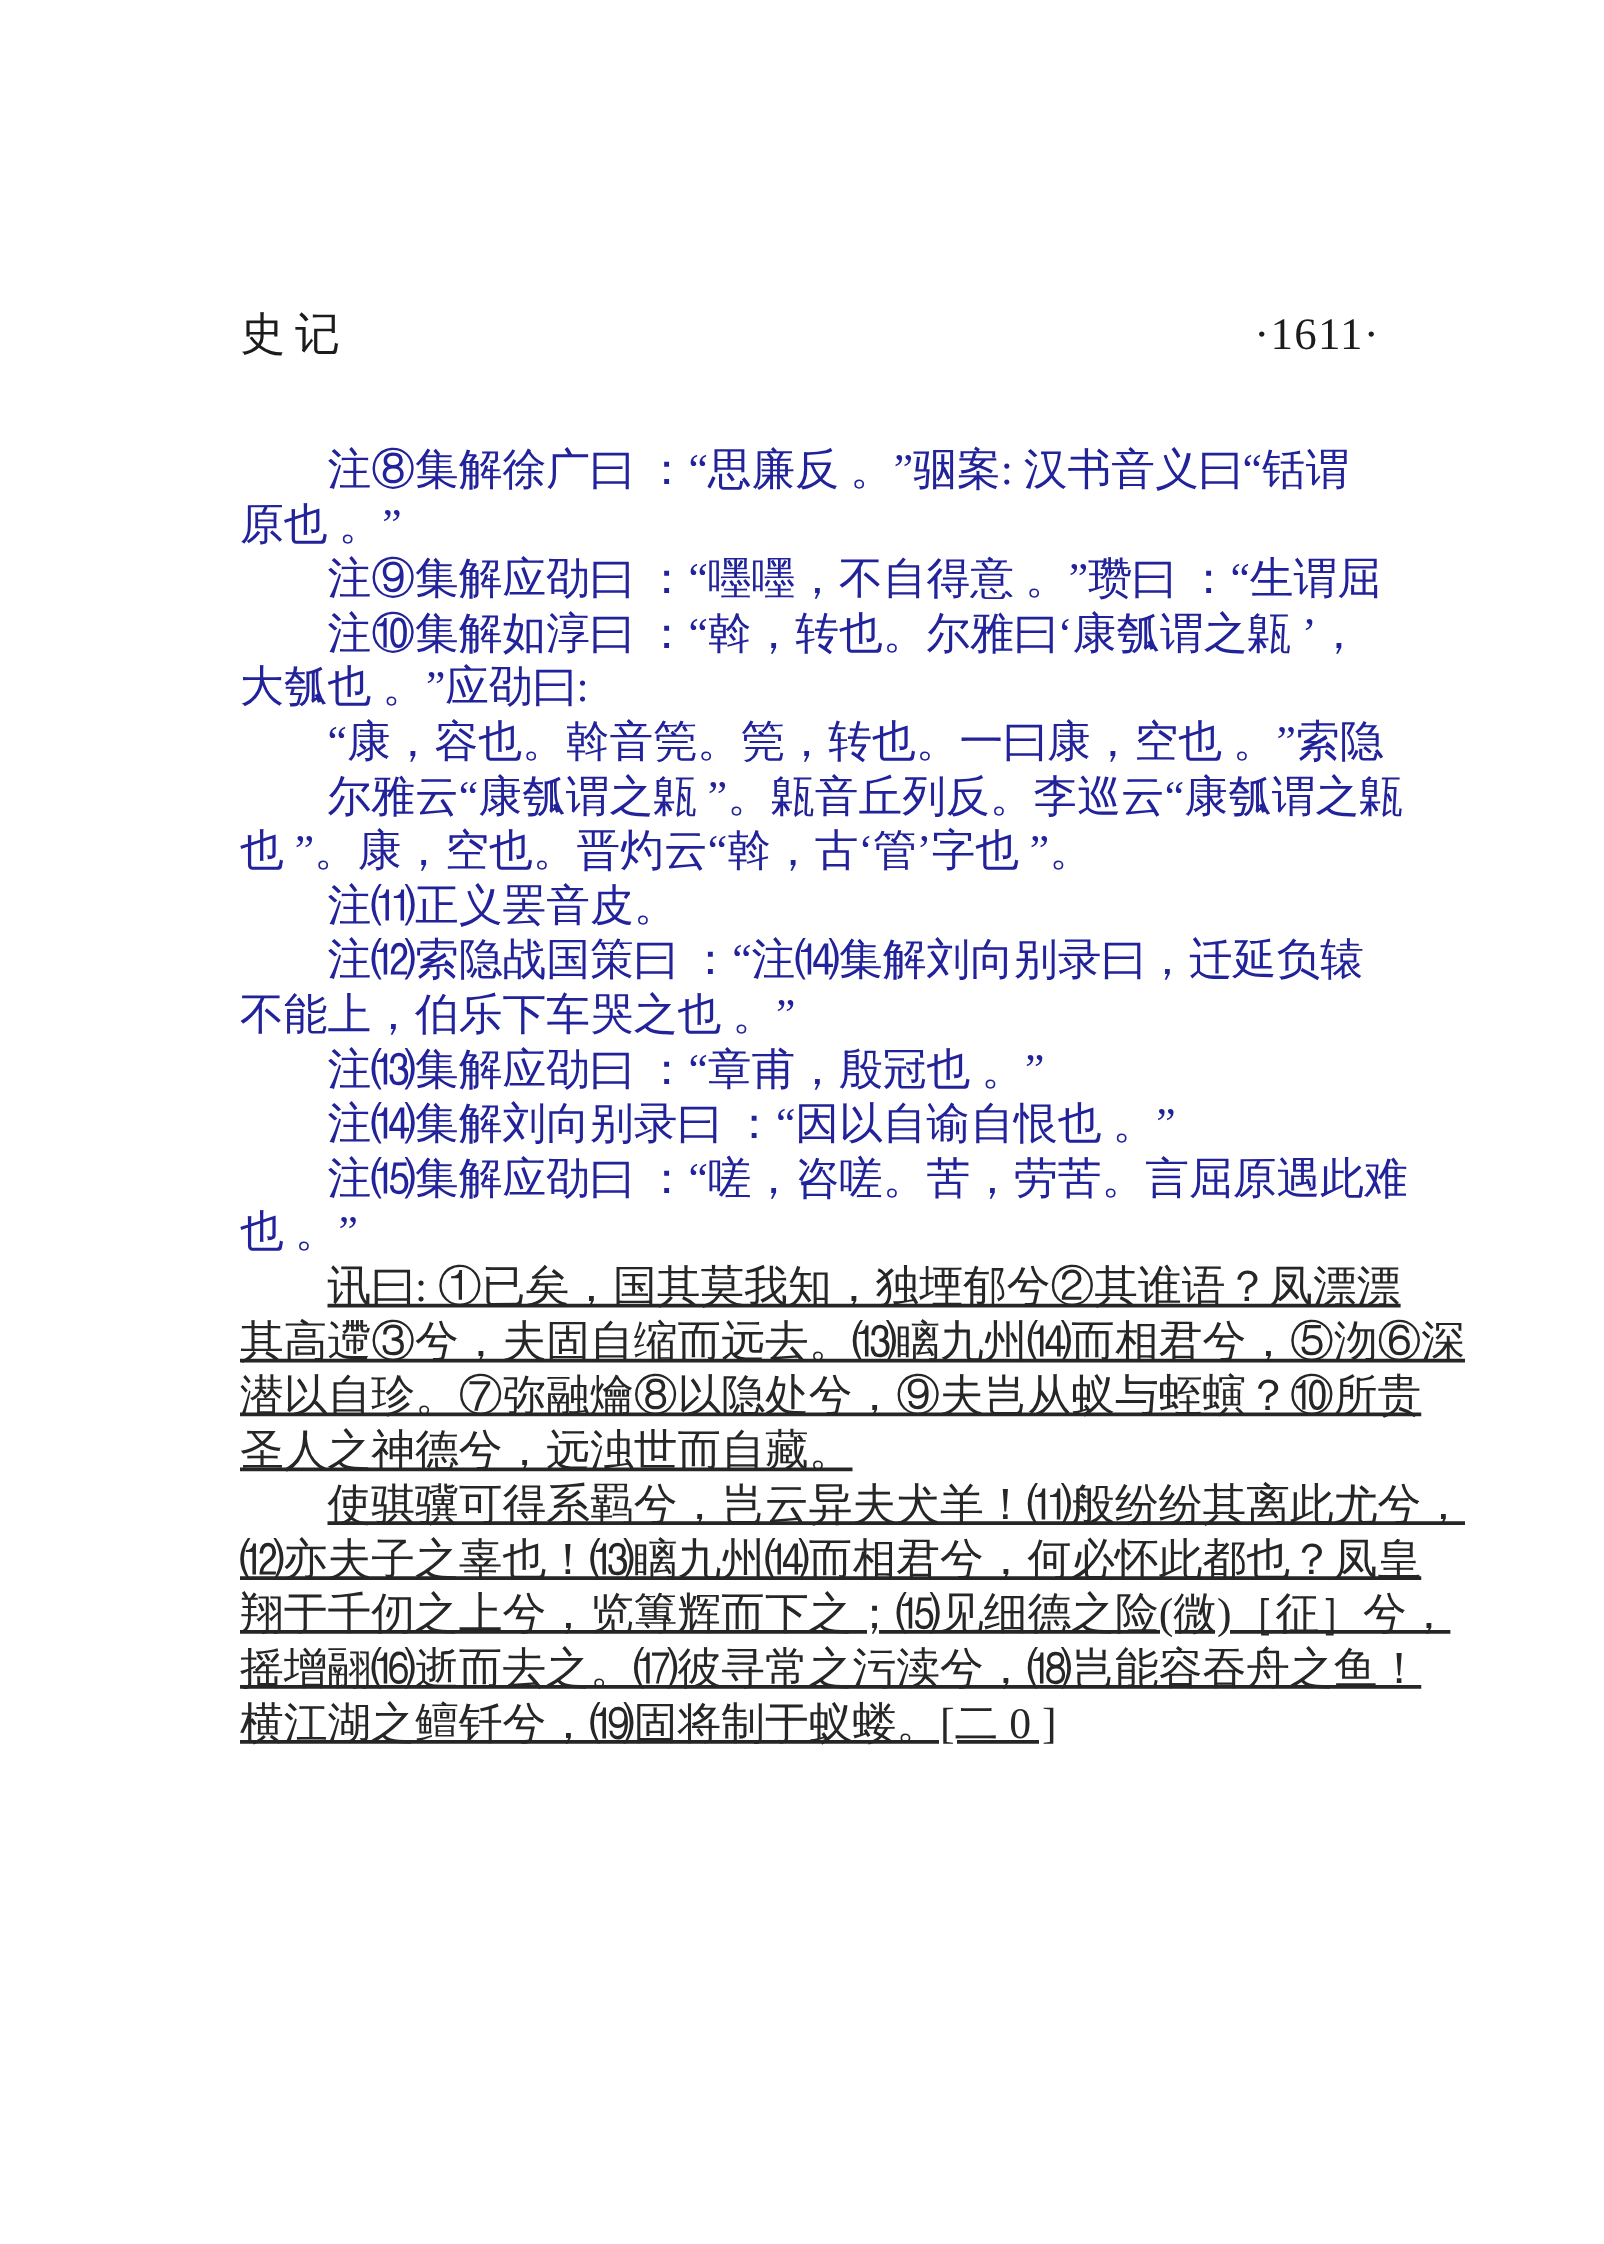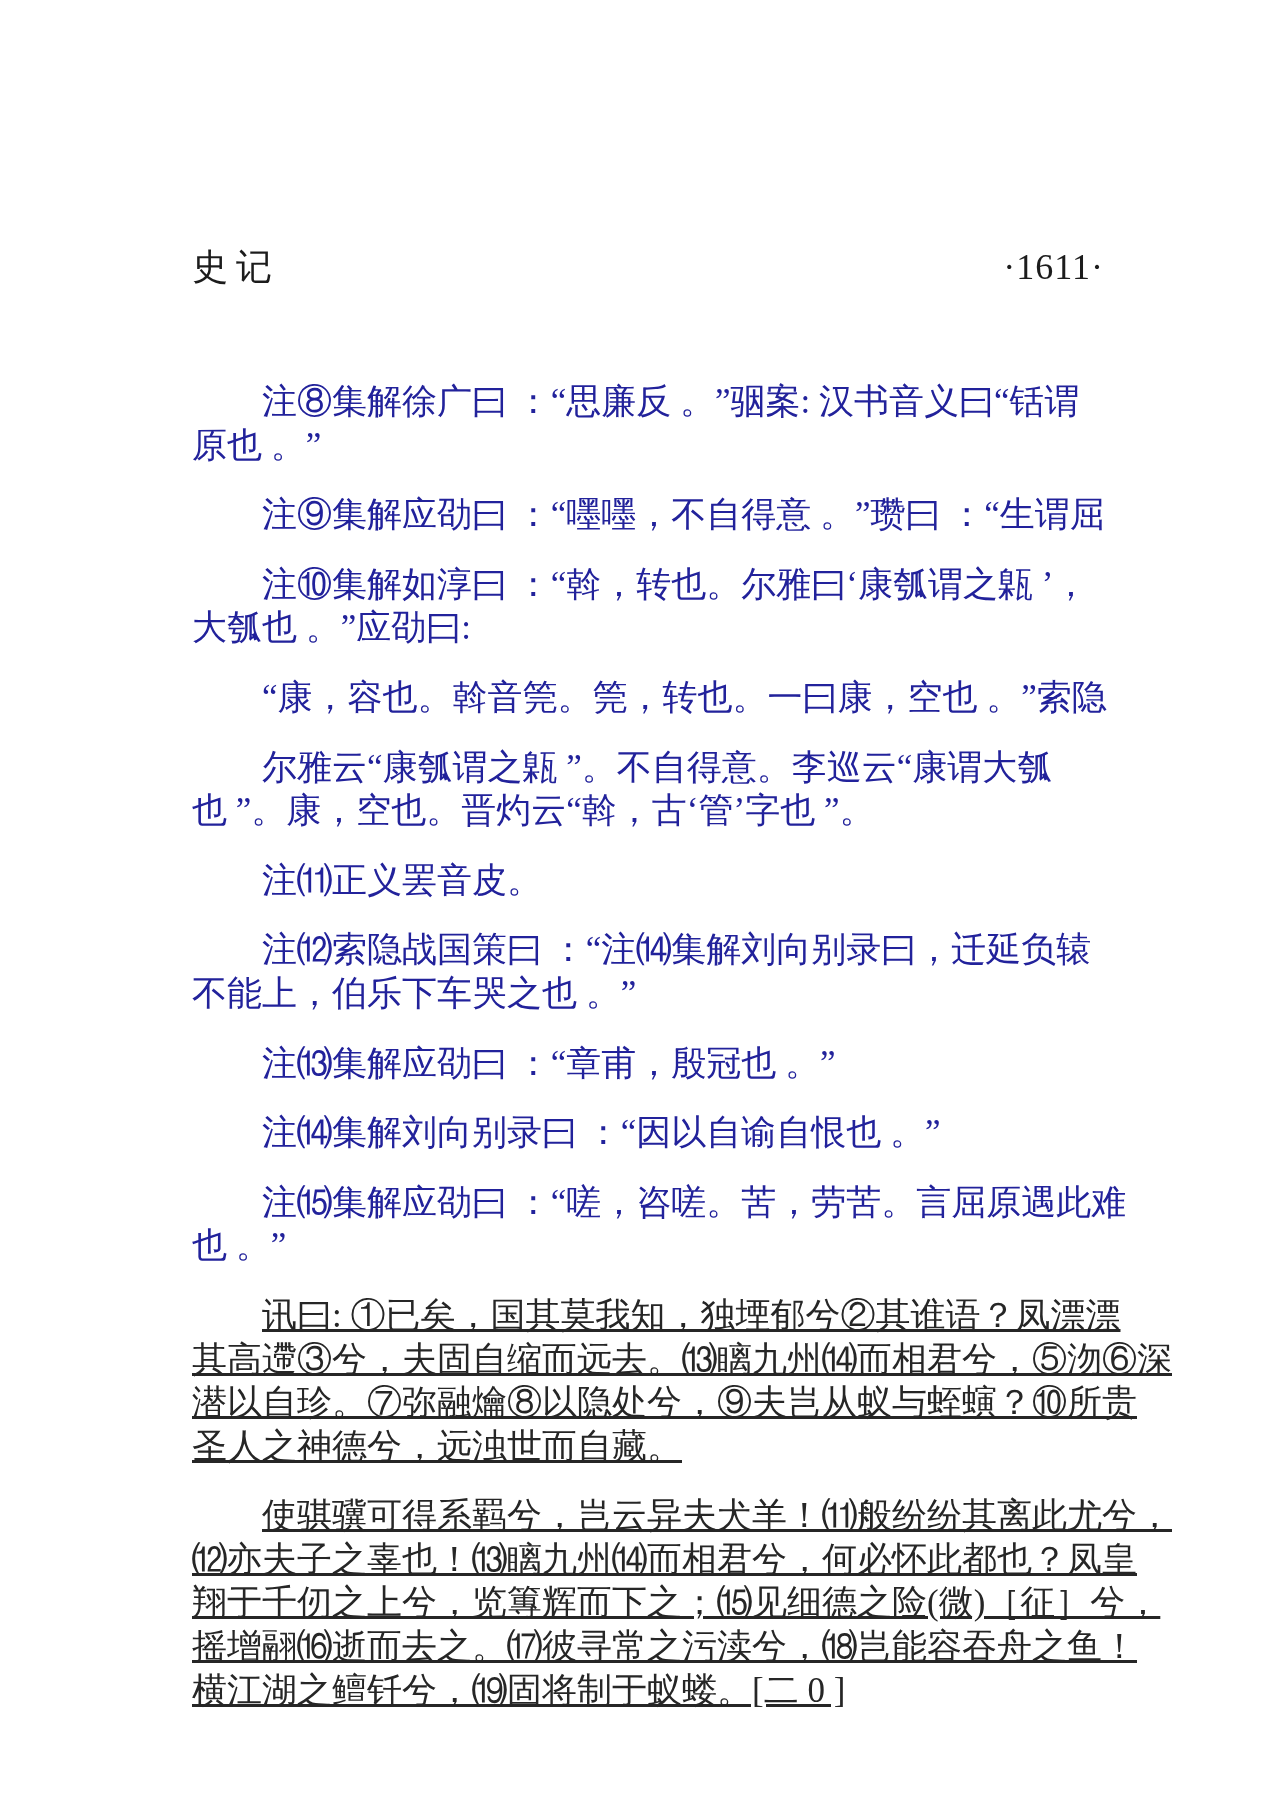--- a/index.html
+++ b/index.html
@@ -41,21 +41,20 @@
     width: 960px;
     font-size: 35px;
     line-height: 43.6px;
   }
   .line {
     white-space: pre;
     height: 43.6px;
   }
   .line.indent {
     text-indent: 2em;
-    margin-top: 26px;
   }
   .line.note {
     color: var(--note_text, #22229b);
   }
   .line.poem {
     color: var(--body_text, #262626);
     text-decoration: underline;
   }
 </style>
 </head>
@@ -68,21 +67,21 @@
     <span class="page-number">·1611·</span>
   </div>
 
   <div class="text-block">
       <div class="line note indent">注⑧集解徐广曰 ：“思廉反 。”骃案: 汉书音义曰“铦谓</div>
       <div class="line note">原也 。”</div>
       <div class="line note indent">注⑨集解应劭曰 ：“嚜嚜，不自得意 。”瓒曰 ：“生谓屈</div>
       <div class="line note indent">注⑩集解如淳曰 ：“斡，转也。尔雅曰‘康瓠谓之甈 ’，</div>
       <div class="line note">大瓠也 。”应劭曰:</div>
       <div class="line note indent">“康，容也。斡音筦。筦，转也。一曰康，空也 。”索隐</div>
-      <div class="line note indent">尔雅云“康瓠谓之甈 ”。不自得意。李巡云“康谓大瓠</div>
+      <div class="line note indent">尔雅云“康瓠谓之甈 ”。甈音丘列反。李巡云“康瓠谓之甈</div>
       <div class="line note">也 ”。康，空也。晋灼云“斡，古‘管’字也 ”。</div>
       <div class="line note indent">注⑾正义罢音皮。</div>
       <div class="line note indent">注⑿索隐战国策曰 ：“注⒁集解刘向别录曰，迁延负辕</div>
       <div class="line note">不能上，伯乐下车哭之也 。”</div>
       <div class="line note indent">注⒀集解应劭曰 ：“章甫，殷冠也 。”</div>
       <div class="line note indent">注⒁集解刘向别录曰 ：“因以自谕自恨也 。”</div>
       <div class="line note indent">注⒂集解应劭曰 ：“嗟，咨嗟。苦，劳苦。言屈原遇此难</div>
       <div class="line note">也 。”</div>
       <div class="line poem indent">讯曰: ①已矣，国其莫我知，独堙郁兮②其谁语？凤漂漂</div>
       <div class="line poem">其高遰③兮，夫固自缩而远去。⒀瞝九州⒁而相君兮，⑤沕⑥深</div>

